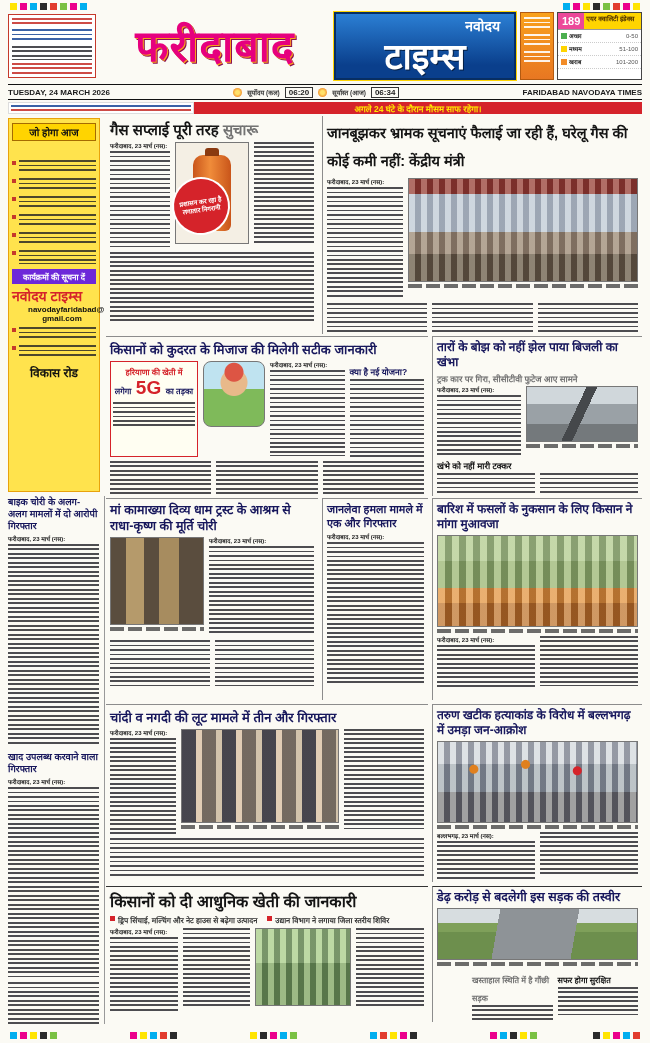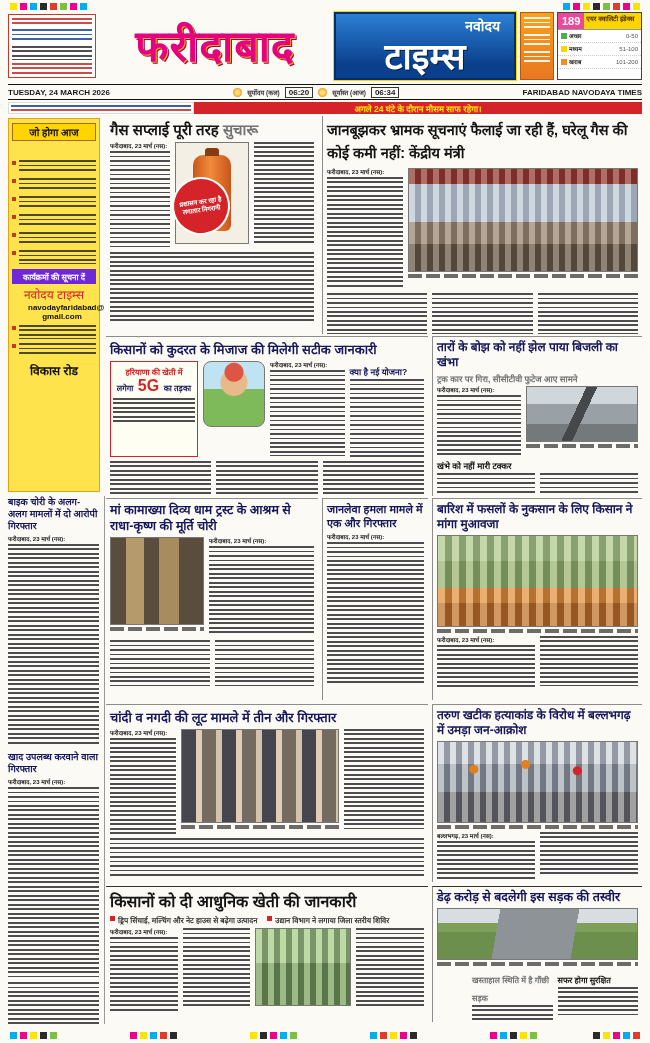--- a/index.html
+++ b/index.html
@@ -72,21 +72,21 @@
   
   .sidebar { position:absolute; left:8px; top:118px; width:92px; height:374px;
              background:#ffe34d; border:1px solid #e8a20c; padding:4px 3px; }
   .sb-title { text-align:center; font-size:10px; font-weight:bold; color:#111;
               border:1px solid #a66b00; background:#ffd400; padding:1px 0; margin-bottom:19px; }
   .sb-item { display:flex; gap:3px; margin:4px 0; }
   .sb-bullet { width:4px; height:4px; background:#c5392b; flex:none; margin-top:1px; }
   .sb-item .gk { flex:1; height:14px; }
   .sb-notice { background:#6d28d9; color:#fff; font-size:8px; font-weight:bold;
                text-align:center; padding:2px 1px; margin:5px 0 2px; }
-  .sb-brand { color:#d5232a; font-weight:normal; font-size:12px; text-align:center; }
+  .sb-brand { color:#d5232a; font-weight:bold; font-size:14px; text-align:left; }
   .sb-email { font-size:8px; font-weight:bold; text-align:center; color:#111; line-height:9px;margin-left:16px; }
   .sb-road { font-size:12px; font-weight:bold; text-align:center; margin-top:5px; color:#111; }
 
   
   .leftcol { position:absolute; left:8px; top:496px; width:97px; height:528px;
              border-right:1px solid #999; padding-right:5px; }
   .leftcol h3 { font-size:9.5px; line-height:12px; color:#17175c; margin-bottom:3px; }
 
   
   .art { position:absolute; overflow:hidden; padding:3px 4px; }
@@ -146,21 +146,21 @@
       linear-gradient(100deg, transparent 0 30%, #8e9397 30% 68%, transparent 68%),
       linear-gradient(180deg,#d7dde0 0 28%, #7fa05a 28% 46%, #6d8f4d 46% 100%); }
 
   .bullets { display:flex; gap:10px; margin-bottom:3px; }
   .bullet-item { display:flex; gap:3px; font-size:7.5px; font-weight:bold; color:#333; }
   .bullet-sq { width:5px; height:5px; background:#d5232a; flex:none; margin-top:1px; }
   .box5g { width:88px; border:1.4px solid #d5232a; background:#fffef2; flex:none;
            text-align:center; padding:4px 2px; }
   .box5g .l1 { font-size:8px; font-weight:bold; color:#d5232a; display:block; }
   .box5g .l2 { font-size:8px; font-weight:bold; color:#17175c; }
-  .box5g .fiveg { font-size:16px; font-weight:bold; color:#d5232a; }
+  .box5g .fiveg { font-size:19px; font-weight:bold; color:#d5232a; }
 </style>
 </head>
 <body>
 
 <div class="page">
 
   <div class="dots" style="left:10px; top:3px;">
     <span class="dot dy"></span>
       <span class="dot dm"></span>
       <span class="dot dc"></span>
@@ -312,21 +312,21 @@
         <div class="badge-circle">प्रशासन कर रहा है लगातार निगरानी</div>
       </div>
       <div class="col">
         <div class="gk" style="height:102px;"></div>
       </div>
     </div>
     <div class="gk" style="height:72px; margin-top:5px;"></div>
   </div>
 
   <div class="art bl" style="left:322px; top:116px; width:320px; height:218px;">
-    <h2 class="h-black" style="font-size:14.5px; line-height:23px;">जानबूझकर भ्रामक सूचनाएं फैलाई जा रही हैं, घरेलू गैस की कोई कमी नहीं: केंद्रीय मंत्री</h2>
+    <h2 class="h-black" style="font-size:14.5px; line-height:28px;">जानबूझकर भ्रामक सूचनाएं फैलाई जा रही हैं, घरेलू गैस की कोई कमी नहीं: केंद्रीय मंत्री</h2>
     <div class="row">
       <div class="col" style="max-width:76px;">
         <span class="dl">फरीदाबाद, 23 मार्च (नस):</span>
         <div class="gk" style="height:112px;"></div>
       </div>
       <div class="col">
         <div class="ph ph-event" style="width:100%; height:104px;"></div>
         <div class="cap"></div>
       </div>
     </div>

